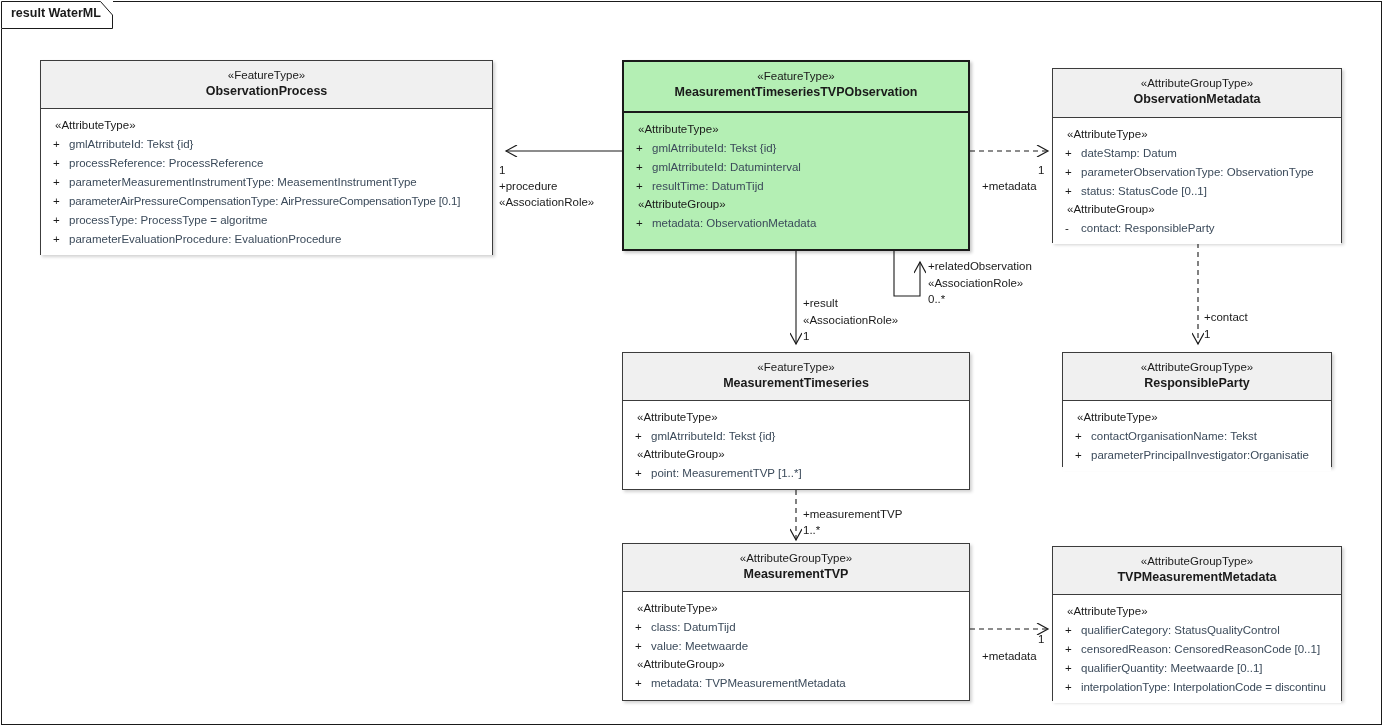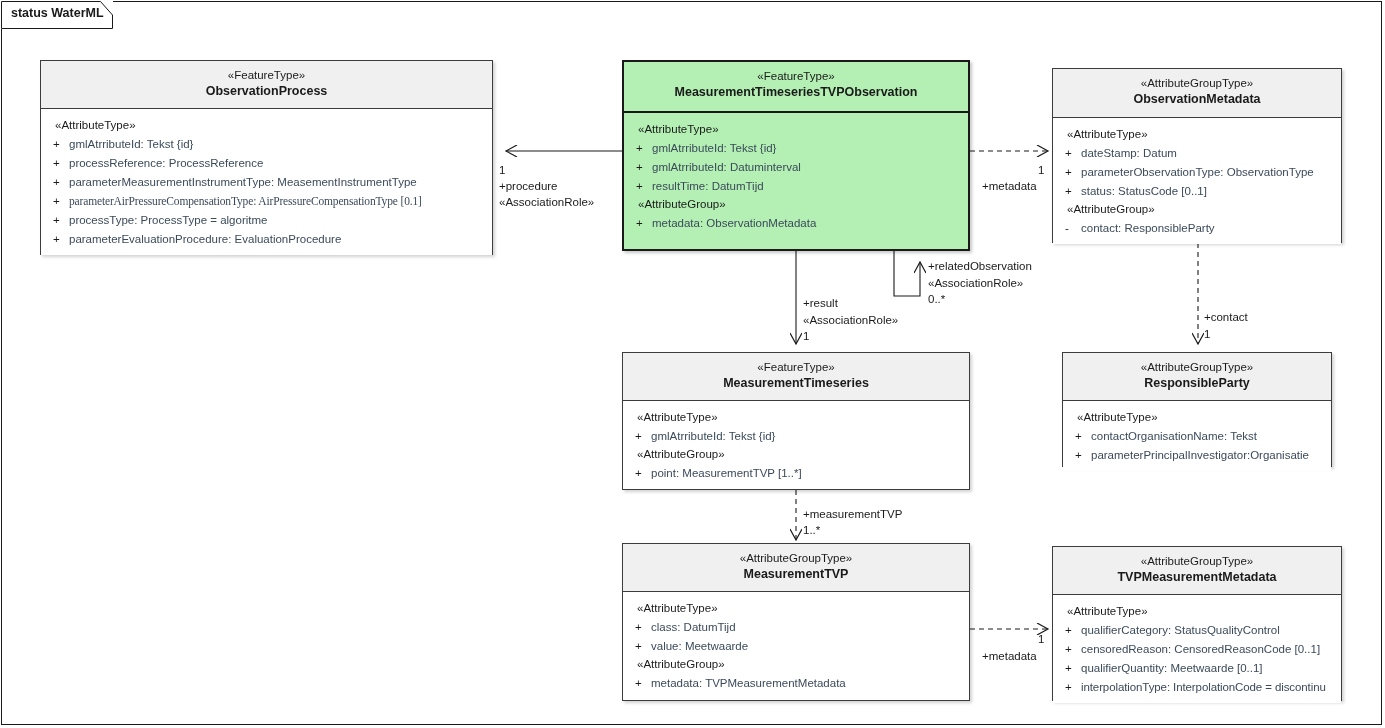--- a/index.html
+++ b/index.html
@@ -145,21 +145,21 @@
 </head>
 <body>
 
 <div id="canvas">
 
   <div id="frame"></div>
   <div id="frame-tab">
     <svg class="tab-shape" viewBox="0 0 112 28">
       <path d="M0.5,0.5 L99.5,0.5 L111.5,14 L111.5,27.5 L0.5,27.5 Z" fill="#ffffff" stroke="#1a1a1a" stroke-width="1"></path>
     </svg>
-    <span class="tab-label">status WaterML</span>
+    <span class="tab-label">result WaterML</span>
   </div>
 
   <svg class="conn-svg">
     <defs>
       <marker id="openArrow" markerWidth="14" markerHeight="12" refX="12" refY="6" orient="auto" markerUnits="userSpaceOnUse">
         <path d="M1,0 L12,6 L1,12" fill="none" stroke="#1a1a1a" stroke-width="1.2"></path>
       </marker>
       <marker id="openArrowUp" markerWidth="14" markerHeight="12" refX="12" refY="6" orient="auto" markerUnits="userSpaceOnUse">
         <path d="M1,0 L12,6 L1,12" fill="none" stroke="#1a1a1a" stroke-width="1.2"></path>
       </marker>
@@ -228,21 +228,21 @@
       <div class="attr-row">
         <span class="attr-vis">+</span><span class="attr-text">gmlAtrributeId: Tekst {id}</span>
       </div>
       <div class="attr-row">
         <span class="attr-vis">+</span><span class="attr-text">processReference: ProcessReference</span>
       </div>
       <div class="attr-row">
         <span class="attr-vis">+</span><span class="attr-text">parameterMeasurementInstrumentType: MeasementInstrumentType</span>
       </div>
       <div class="attr-row">
-        <span class="attr-vis">+</span><span class="attr-text" style="letter-spacing:-0.15px;font-family:Liberation Serif, serif;">parameterAirPressureCompensationType: AirPressureCompensationType [0.1]</span>
+        <span class="attr-vis">+</span><span class="attr-text" style="letter-spacing:-0.15px;">parameterAirPressureCompensationType: AirPressureCompensationType [0.1]</span>
       </div>
       <div class="attr-row">
         <span class="attr-vis">+</span><span class="attr-text">processType: ProcessType = algoritme</span>
       </div>
       <div class="attr-row">
         <span class="attr-vis">+</span><span class="attr-text">parameterEvaluationProcedure: EvaluationProcedure</span>
       </div>
     </div>
   </div>
 

